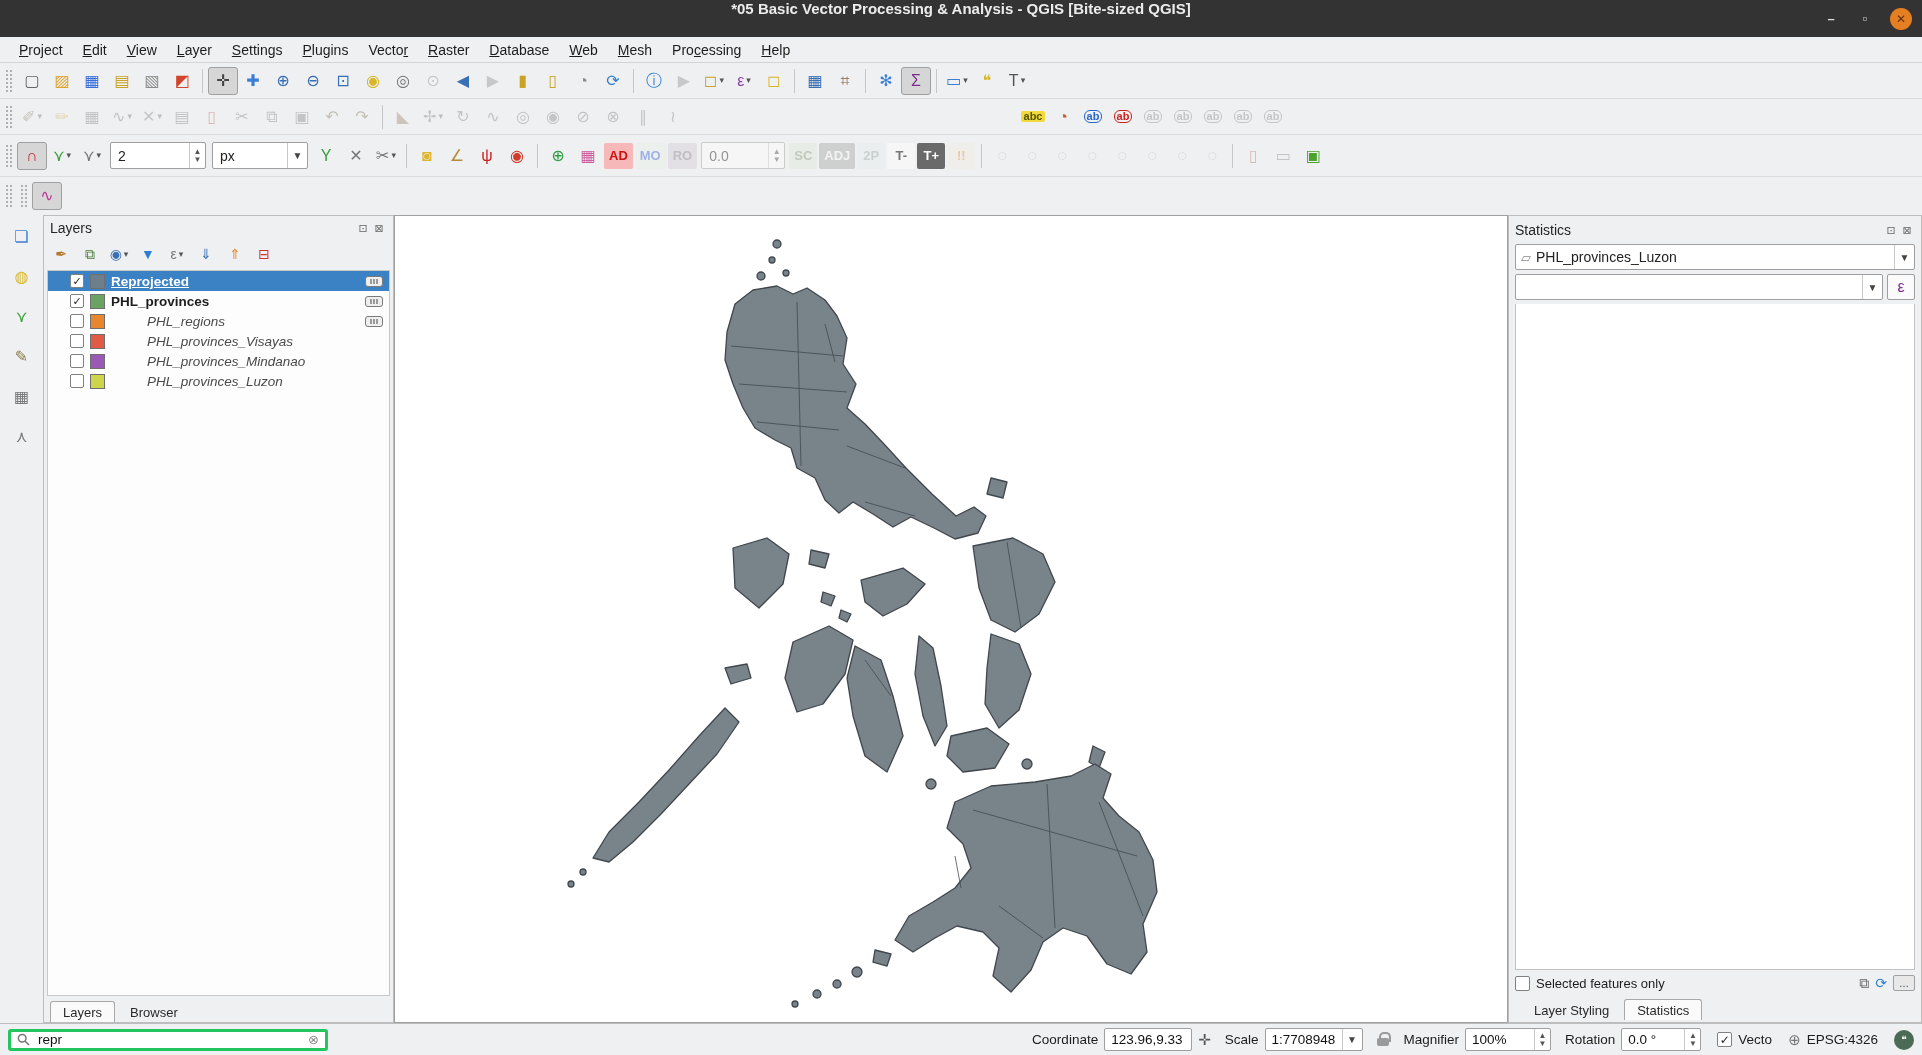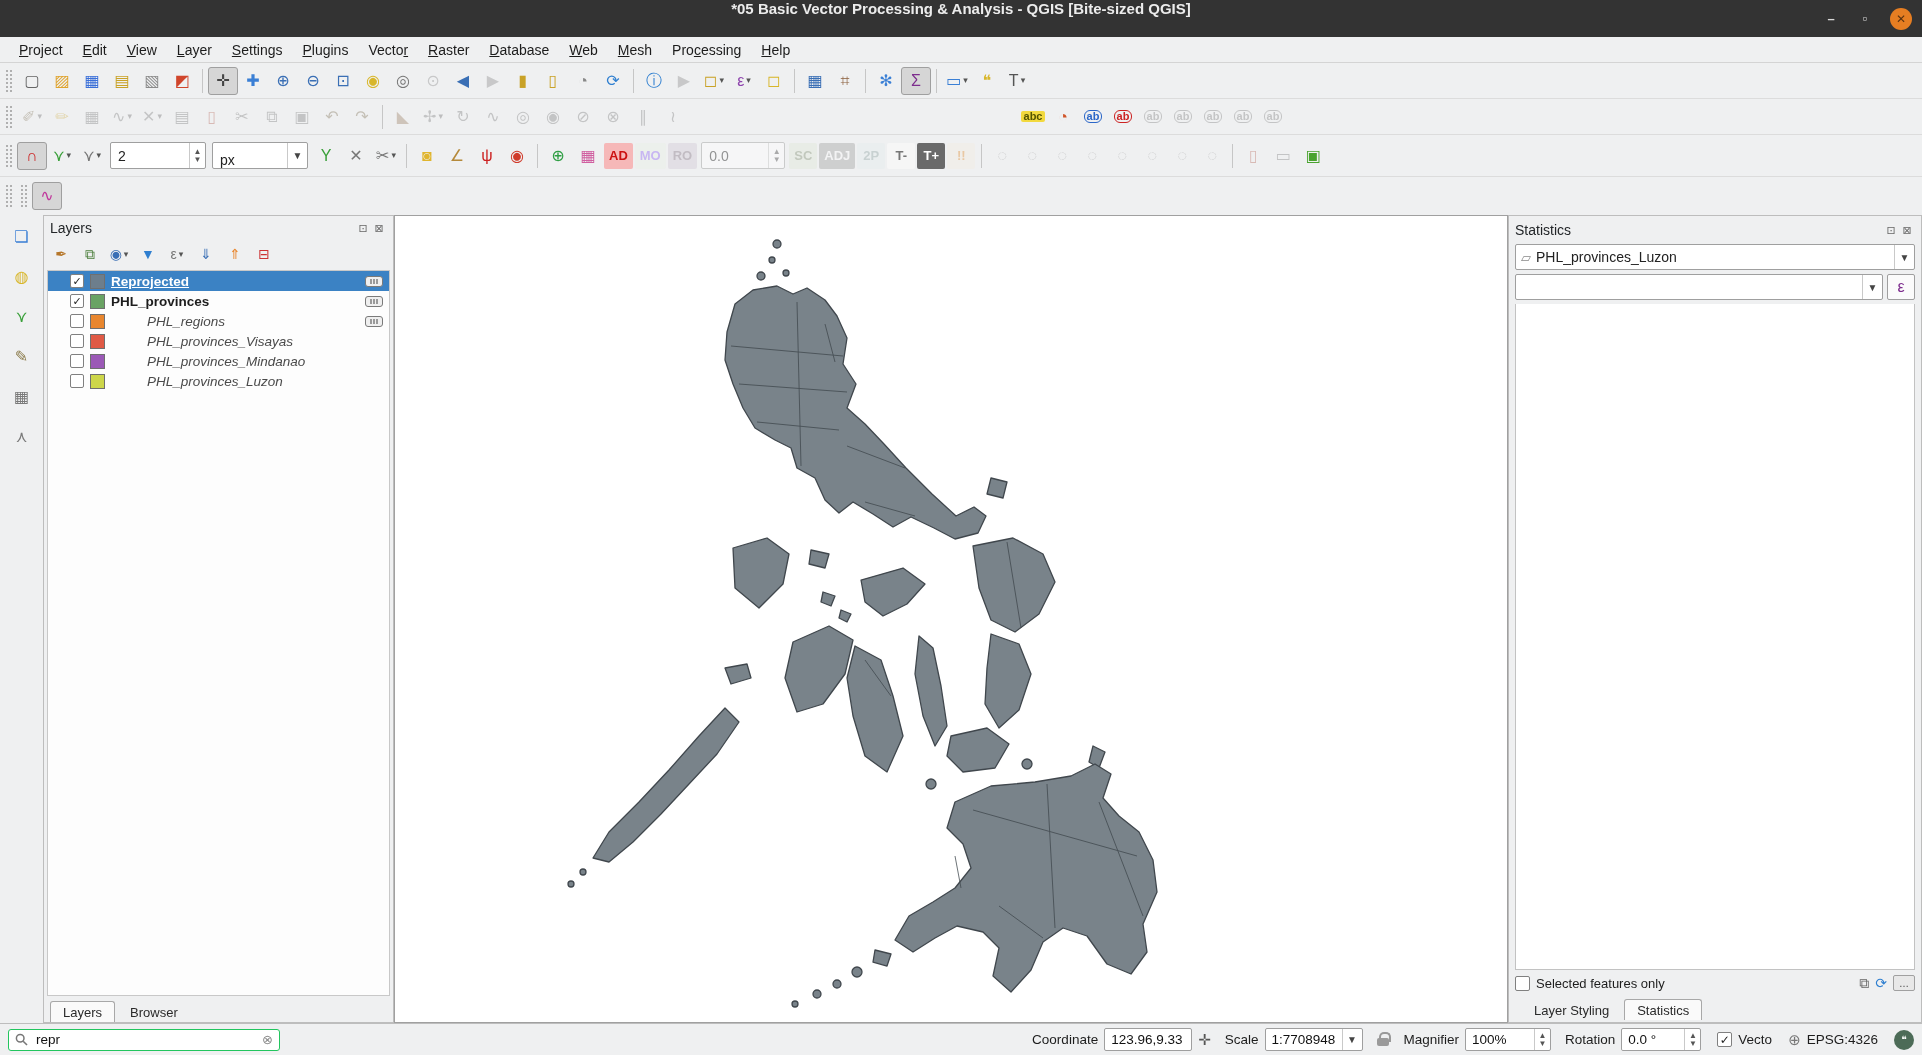--- a/index.html
+++ b/index.html
@@ -103,21 +103,21 @@
   .stats-foot{height:26px;display:flex;align-items:center;gap:6px;padding:11px 0;font-size:13px;color:#1d1d1d;}
   .stats-foot .spacer{flex:1;}
   .foot-icon{font-size:14px;color:#666;}
   .foot-icon.blue{color:#2f7fd0;}
   .more-btn{width:22px;height:16px;border:1px solid #a0a0a0;background:#e8e8e8;border-radius:2px;
     font-size:10px;display:flex;align-items:center;justify-content:center;color:#444;}
 
   
   #statusbar{position:absolute;left:0;top:1023px;width:100%;height:32px;background:#eff0f1;
     border-top:1px solid #bdbdbd;display:flex;align-items:center;padding:0 8px;gap:6px;font-size:13.5px;color:#1d1d1d;}
-  #locator{width:272px;height:22px;background:#ffffff;border:1px solid #22c55e;border-radius:3px;
+  #locator{width:320px;height:22px;background:#ffffff;border:3px solid #22c55e;border-radius:3px;
     display:flex;align-items:center;padding:0 6px;gap:6px;}
   #locator input{flex:1;border:none;outline:none;font-size:13.5px;color:#111;background:transparent;}
   .sb-label{color:#1d1d1d;margin-left:8px;}
   .sb-input{height:23px;background:#fff;border:1px solid #9f9f9f;border-radius:2px;font-size:13.5px;
     color:#111;padding:0 6px;outline:none;}
   .sb-spin{display:flex;align-items:center;height:23px;background:#fff;border:1px solid #9f9f9f;border-radius:2px;}
   .sb-spin input{border:none;height:20px;}
   .padlock{width:13px;height:15px;position:relative;margin-left:8px;}
   .padlock::before{content:"";position:absolute;left:2px;top:0;width:8px;height:8px;border:2px solid #999;
     border-bottom:none;border-radius:5px 5px 0 0;}
@@ -382,21 +382,21 @@
           <span>⋎</span>
           <span class="dd">▾</span>
         </span>
         <span class="tb-spin" style="width: 96px;">
           <span class="val">2</span>
           <span class="spin-arrows">
             <span>▲</span>
             <span>▼</span>
           </span>
         </span>
-        <span class="tb-combo" style="width: 96px; align-items: flex-end;">
+        <span class="tb-combo" style="width: 96px;">
           <span class="val">px</span>
           <span class="combo-arrow">▼</span>
         </span>
         <span class="tb-btn" style="color: rgb(58, 160, 58);">
           <span>Y</span>
         </span>
         <span class="tb-btn" style="color: rgb(119, 119, 119);">
           <span>✕</span>
         </span>
         <span class="tb-btn" style="color: rgb(119, 119, 119);">
@@ -417,21 +417,21 @@
           <span>◉</span>
         </span>
         <span class="tb-sep"></span>
         <span class="tb-btn" style="color: rgb(47, 158, 68);">
           <span>⊕</span>
         </span>
         <span class="tb-btn" style="color: rgb(208, 95, 160);">
           <span>▦</span>
         </span>
         <span class="tb-chip" style="color: rgb(204, 17, 17); background: rgb(246, 184, 184);">AD</span>
-        <span class="tb-chip disabled" style="color: #8b5cf6; background: rgb(232, 240, 228);">MO</span>
+        <span class="tb-chip disabled" style="color: #1d4ed8; background: rgb(232, 240, 228);">MO</span>
         <span class="tb-chip disabled" style="color: rgb(122, 106, 122); background: rgb(207, 198, 210);">RO</span>
         <span class="tb-spin" style="width: 84px; opacity: 0.45;">
           <span class="val">0.0</span>
           <span class="spin-arrows">
             <span>▲</span>
             <span>▼</span>
           </span>
         </span>
         <span class="tb-chip disabled" style="color: rgb(122, 138, 106); background: rgb(221, 230, 213);">SC</span>
         <span class="tb-chip disabled" style="color: rgb(250, 250, 250); background: rgb(154, 154, 154);">ADJ</span>

